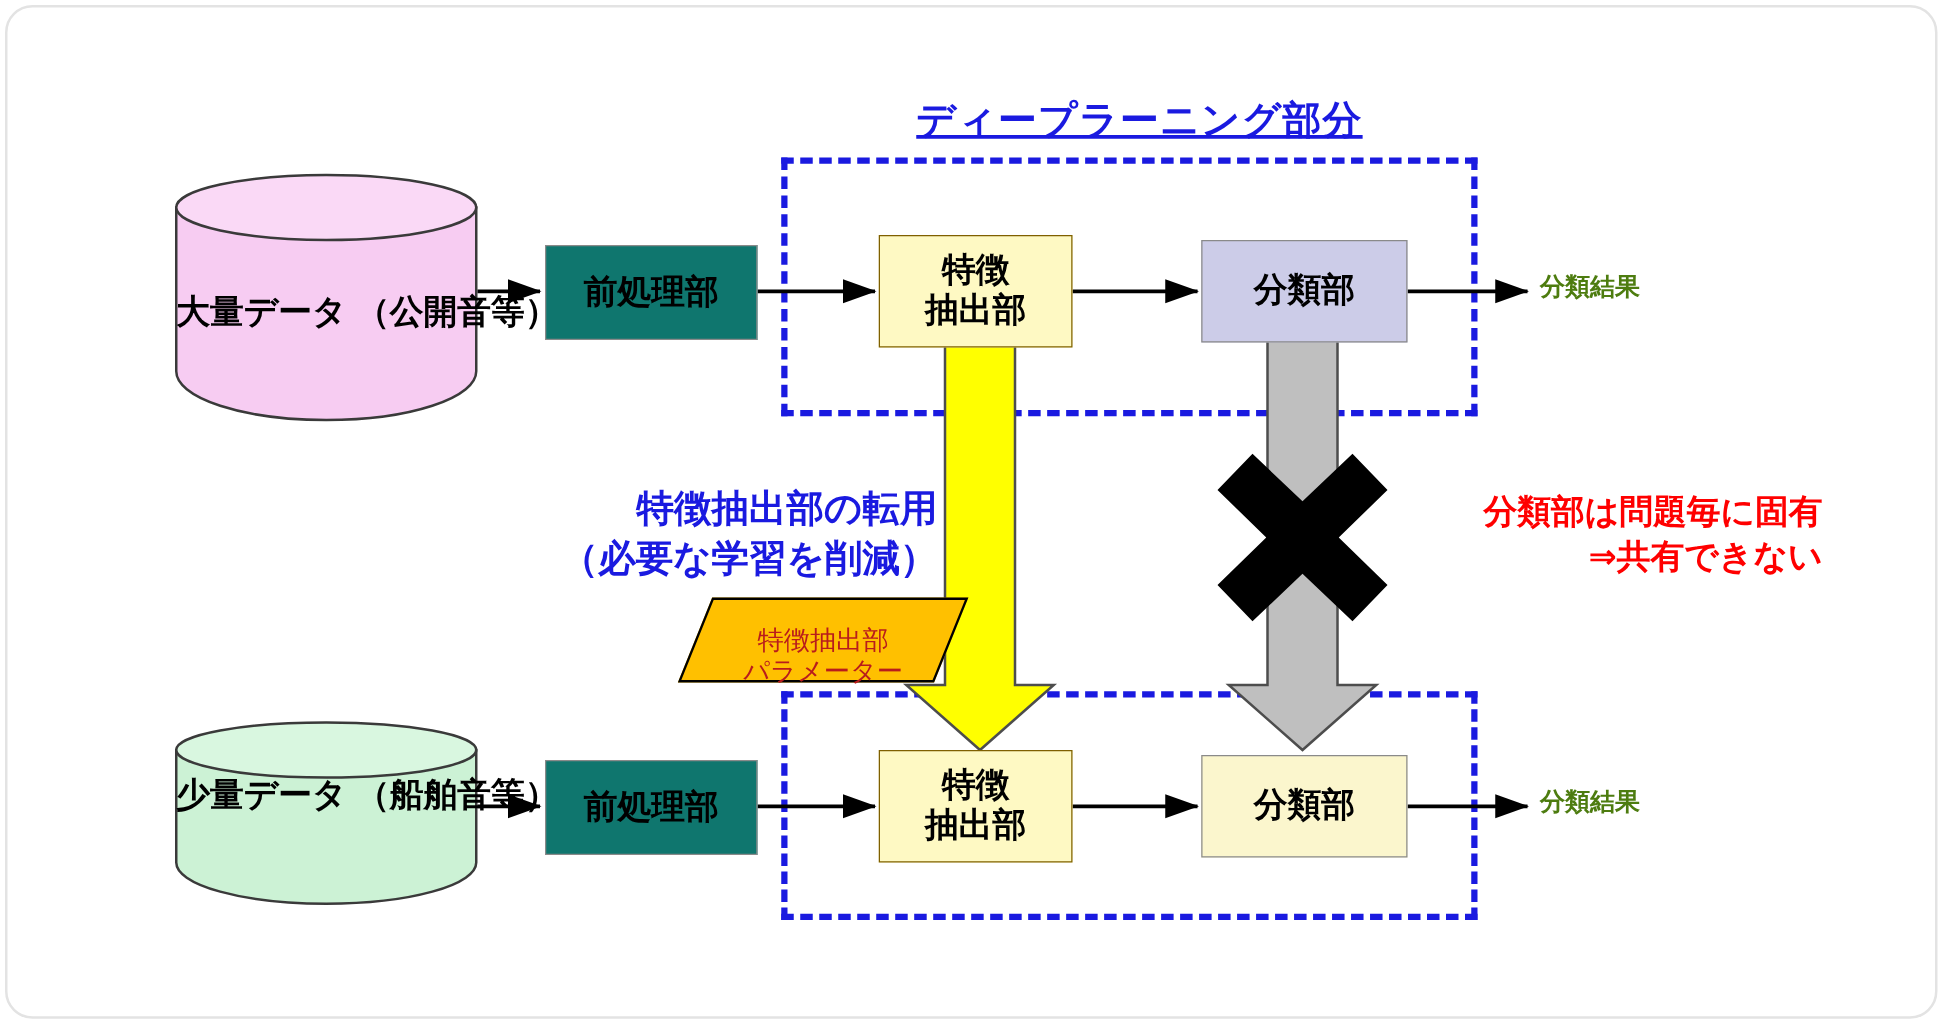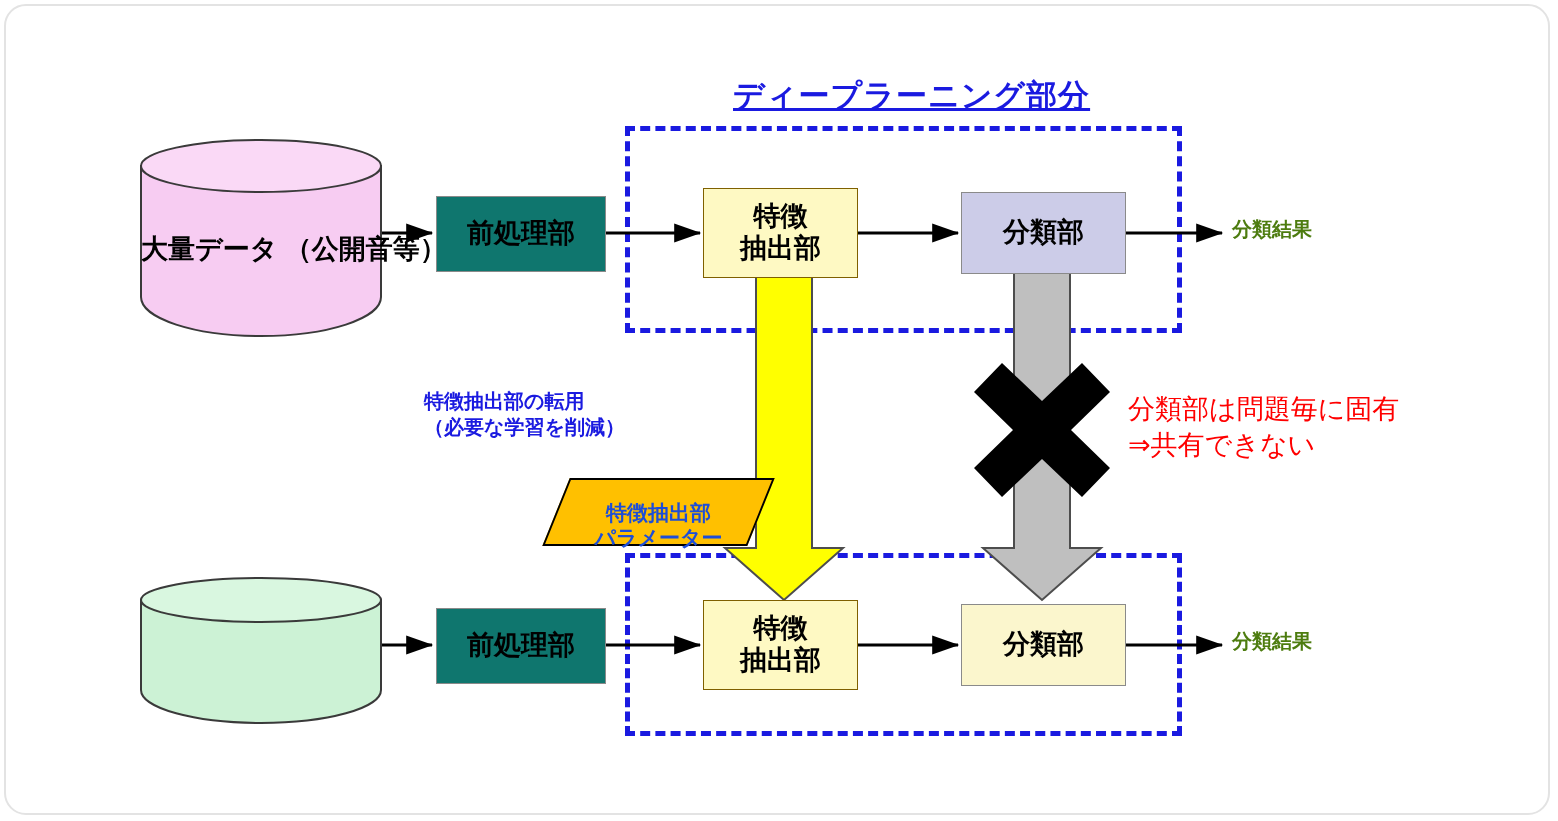--- a/index.html
+++ b/index.html
@@ -101,33 +101,33 @@
   .result-label {
     position: absolute;
     font-size: 20px;
     font-weight: 700;
     color: #4d7c0f;
     white-space: nowrap;
   }
   .note-blue {
     position: absolute;
     color: #1a1ae0;
-    font-size: 20px;
+    font-size: 30px;
     font-weight: 700;
     line-height: 1.32;
-    text-align: left;
+    text-align: right;
     white-space: pre-line;
   }
   .note-red {
     position: absolute;
     color: #ff0000;
     font-size: 27px;
-    font-weight: 400;
+    font-weight: 700;
     line-height: 1.32;
-    text-align: left;
+    text-align: right;
     white-space: pre-line;
   }
 
   
   .param-tag {
     position: absolute;
     width: 205px;
     height: 68px;
   }
   .param-tag .para-shape {
@@ -138,22 +138,22 @@
     transform: skewX(-22deg);
     box-sizing: border-box;
   }
   .param-tag .para-text {
     position: absolute;
     inset: 0;
     display: flex;
     align-items: center;
     justify-content: center;
     font-size: 21px;
-    font-weight: 700;
-    color: #1d4ed8;
+    font-weight: 400;
+    color: #b91c1c;
     text-align: center;
     line-height: 1.2;
     white-space: pre-line;
     margin-top: 26px;
   }
 
   svg.overlay {
     position: absolute;
     left: 0;
     top: 0;
@@ -216,20 +216,24 @@
       <path d="M1002,363 L1042,401 L1082,363 L1110,392 L1071,430 L1110,468
                L1082,497 L1042,459 L1002,497 L974,468 L1013,430 L974,392 Z" fill="#000000"></path>
     </g>
   </svg>
 
   <div class="cyl" style="left:141px; top:166px; width:240px; height:157px;">
     <div class="cyl-label" style="top:47px;margin-top:20px;">大量データ
 （公開音等）</div>
   </div>
 
+  <div class="cyl" style="left:141px; top:600px; width:240px; height:112px;">
+    <div class="cyl-label" style="top:20px;">少量データ
+（船舶音等）</div>
+  </div>
 
   <div class="box box-pre" style="left:436px; top:196px; width:170px; height:76px;">前処理部</div>
 
   <div class="box box-feat" style="left:703px; top:188px; width:155px; height:90px;">特徴
 抽出部</div>
 
   <div class="box box-cls-top" style="left:961px; top:192px; width:165px; height:82px;">分類部</div>
 
   <div class="result-label" style="left:1232px; top:216px;">分類結果</div>
 

